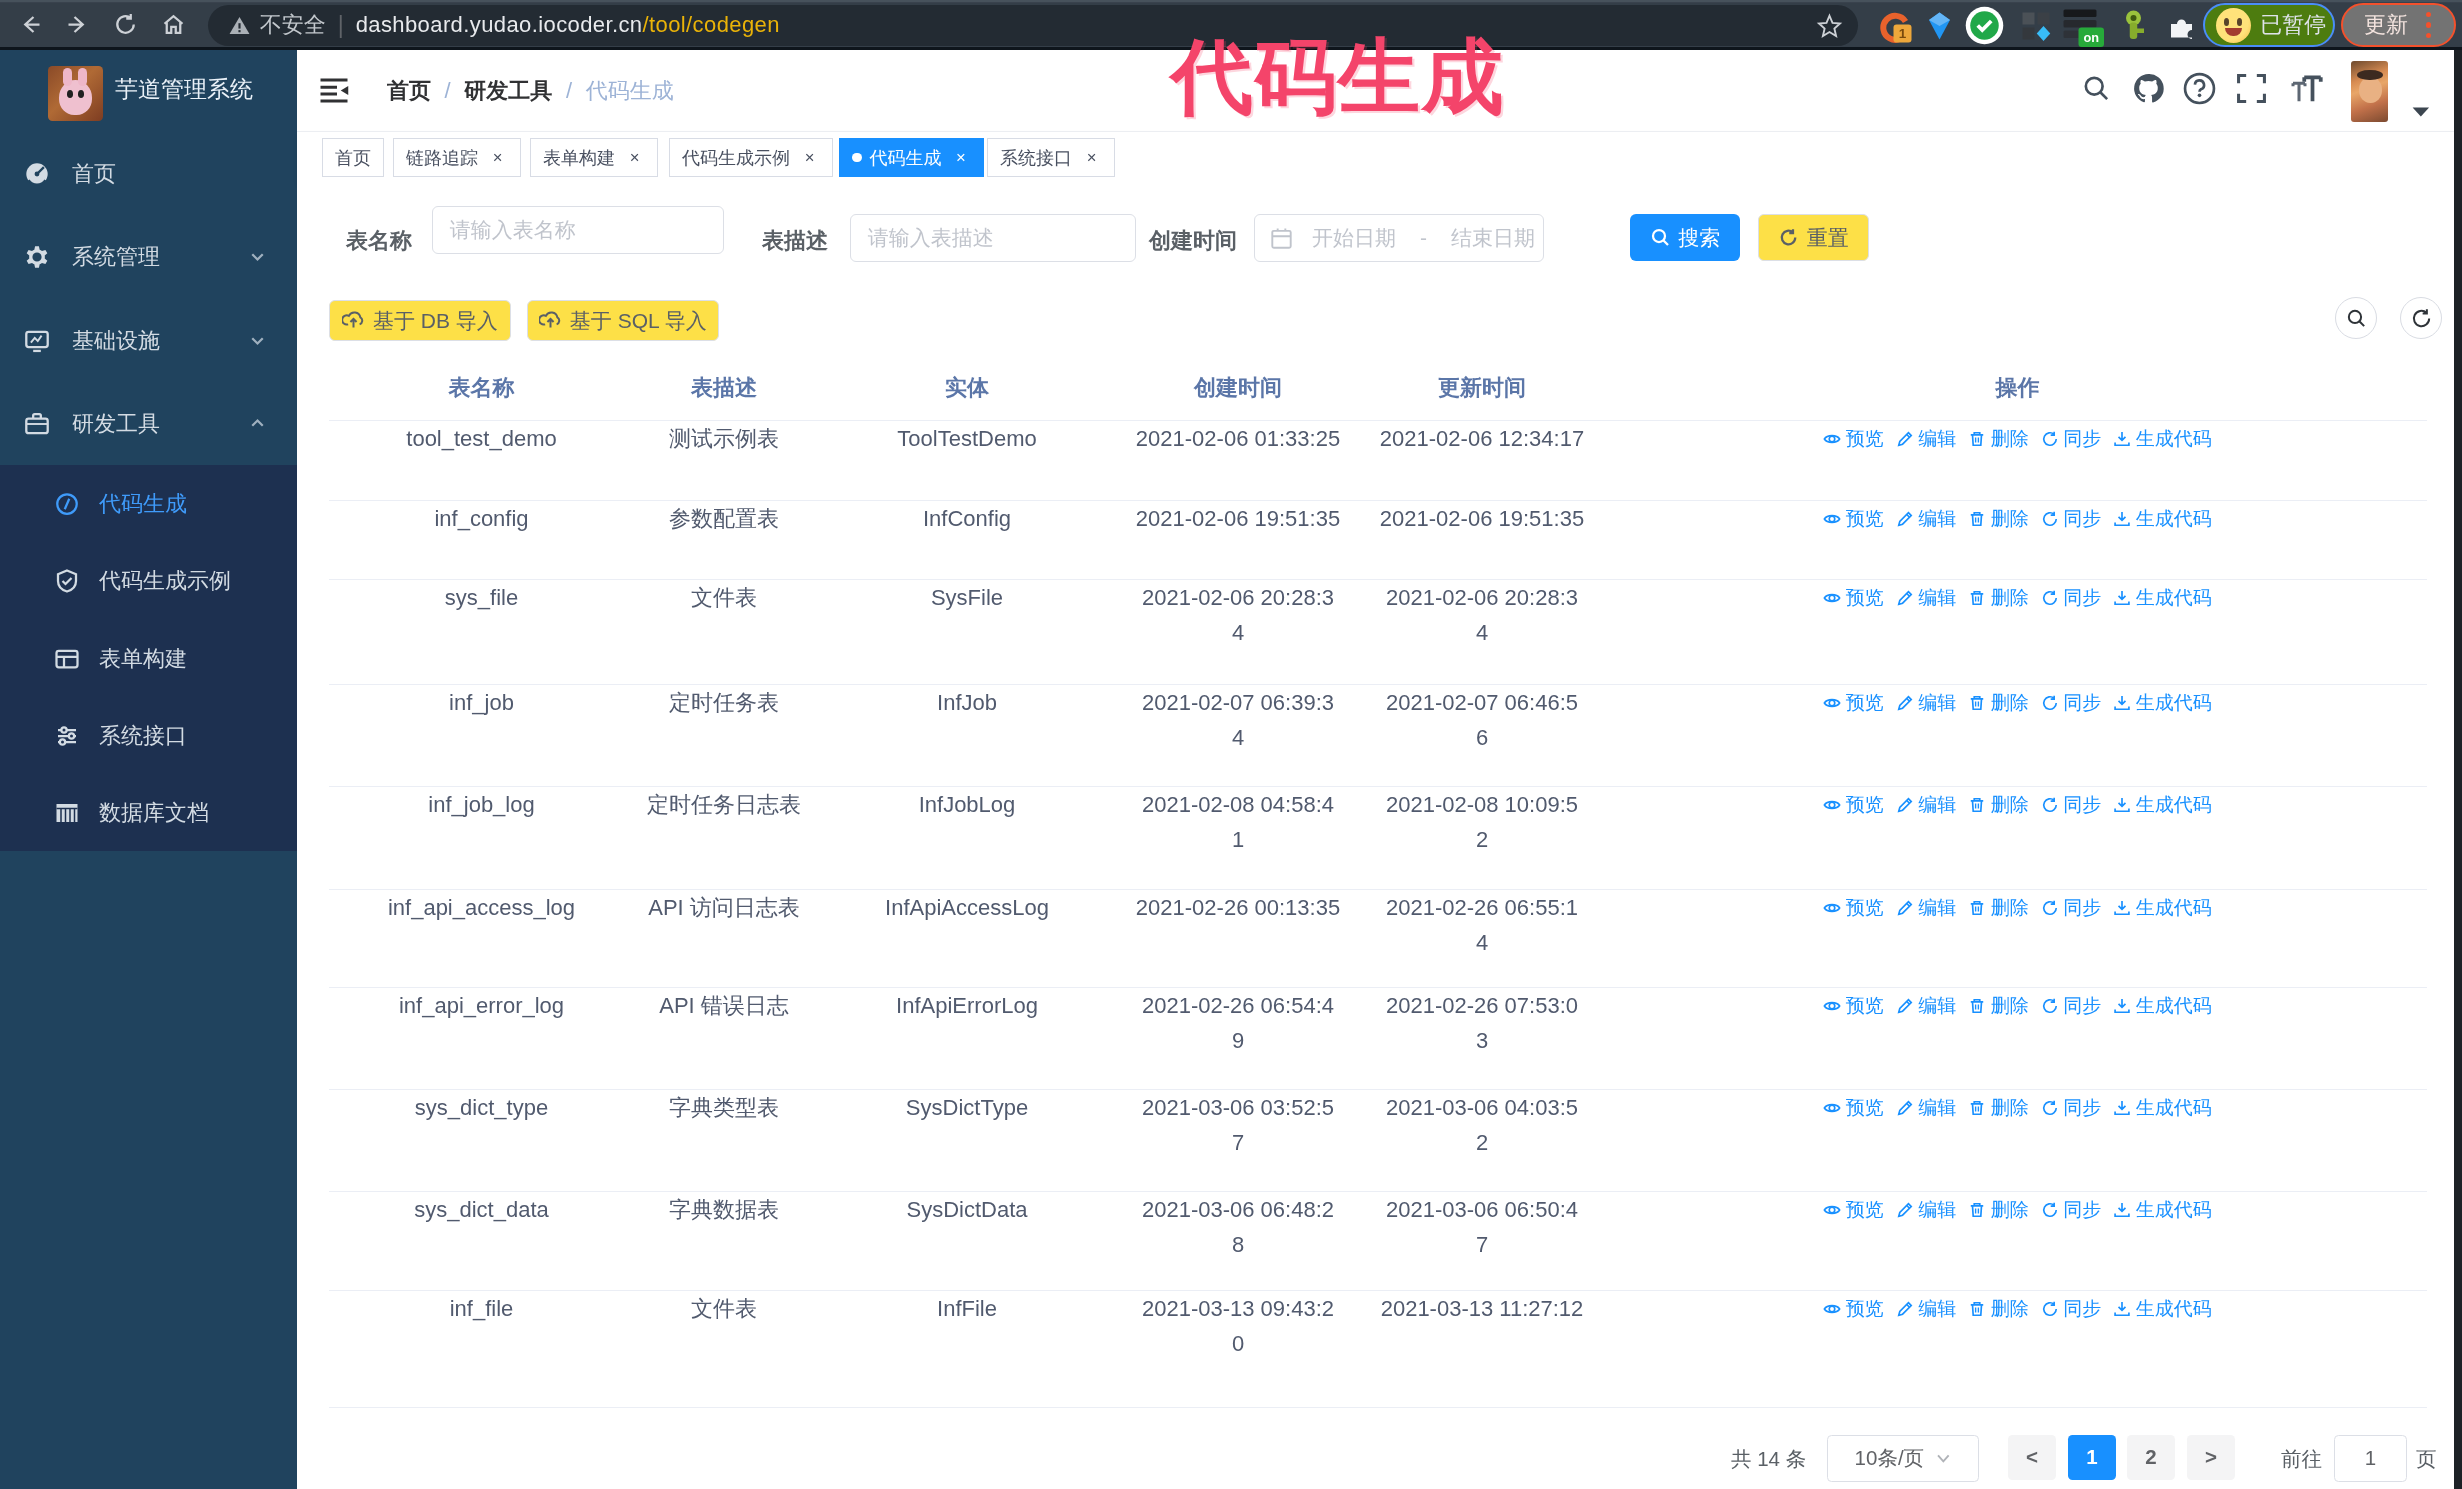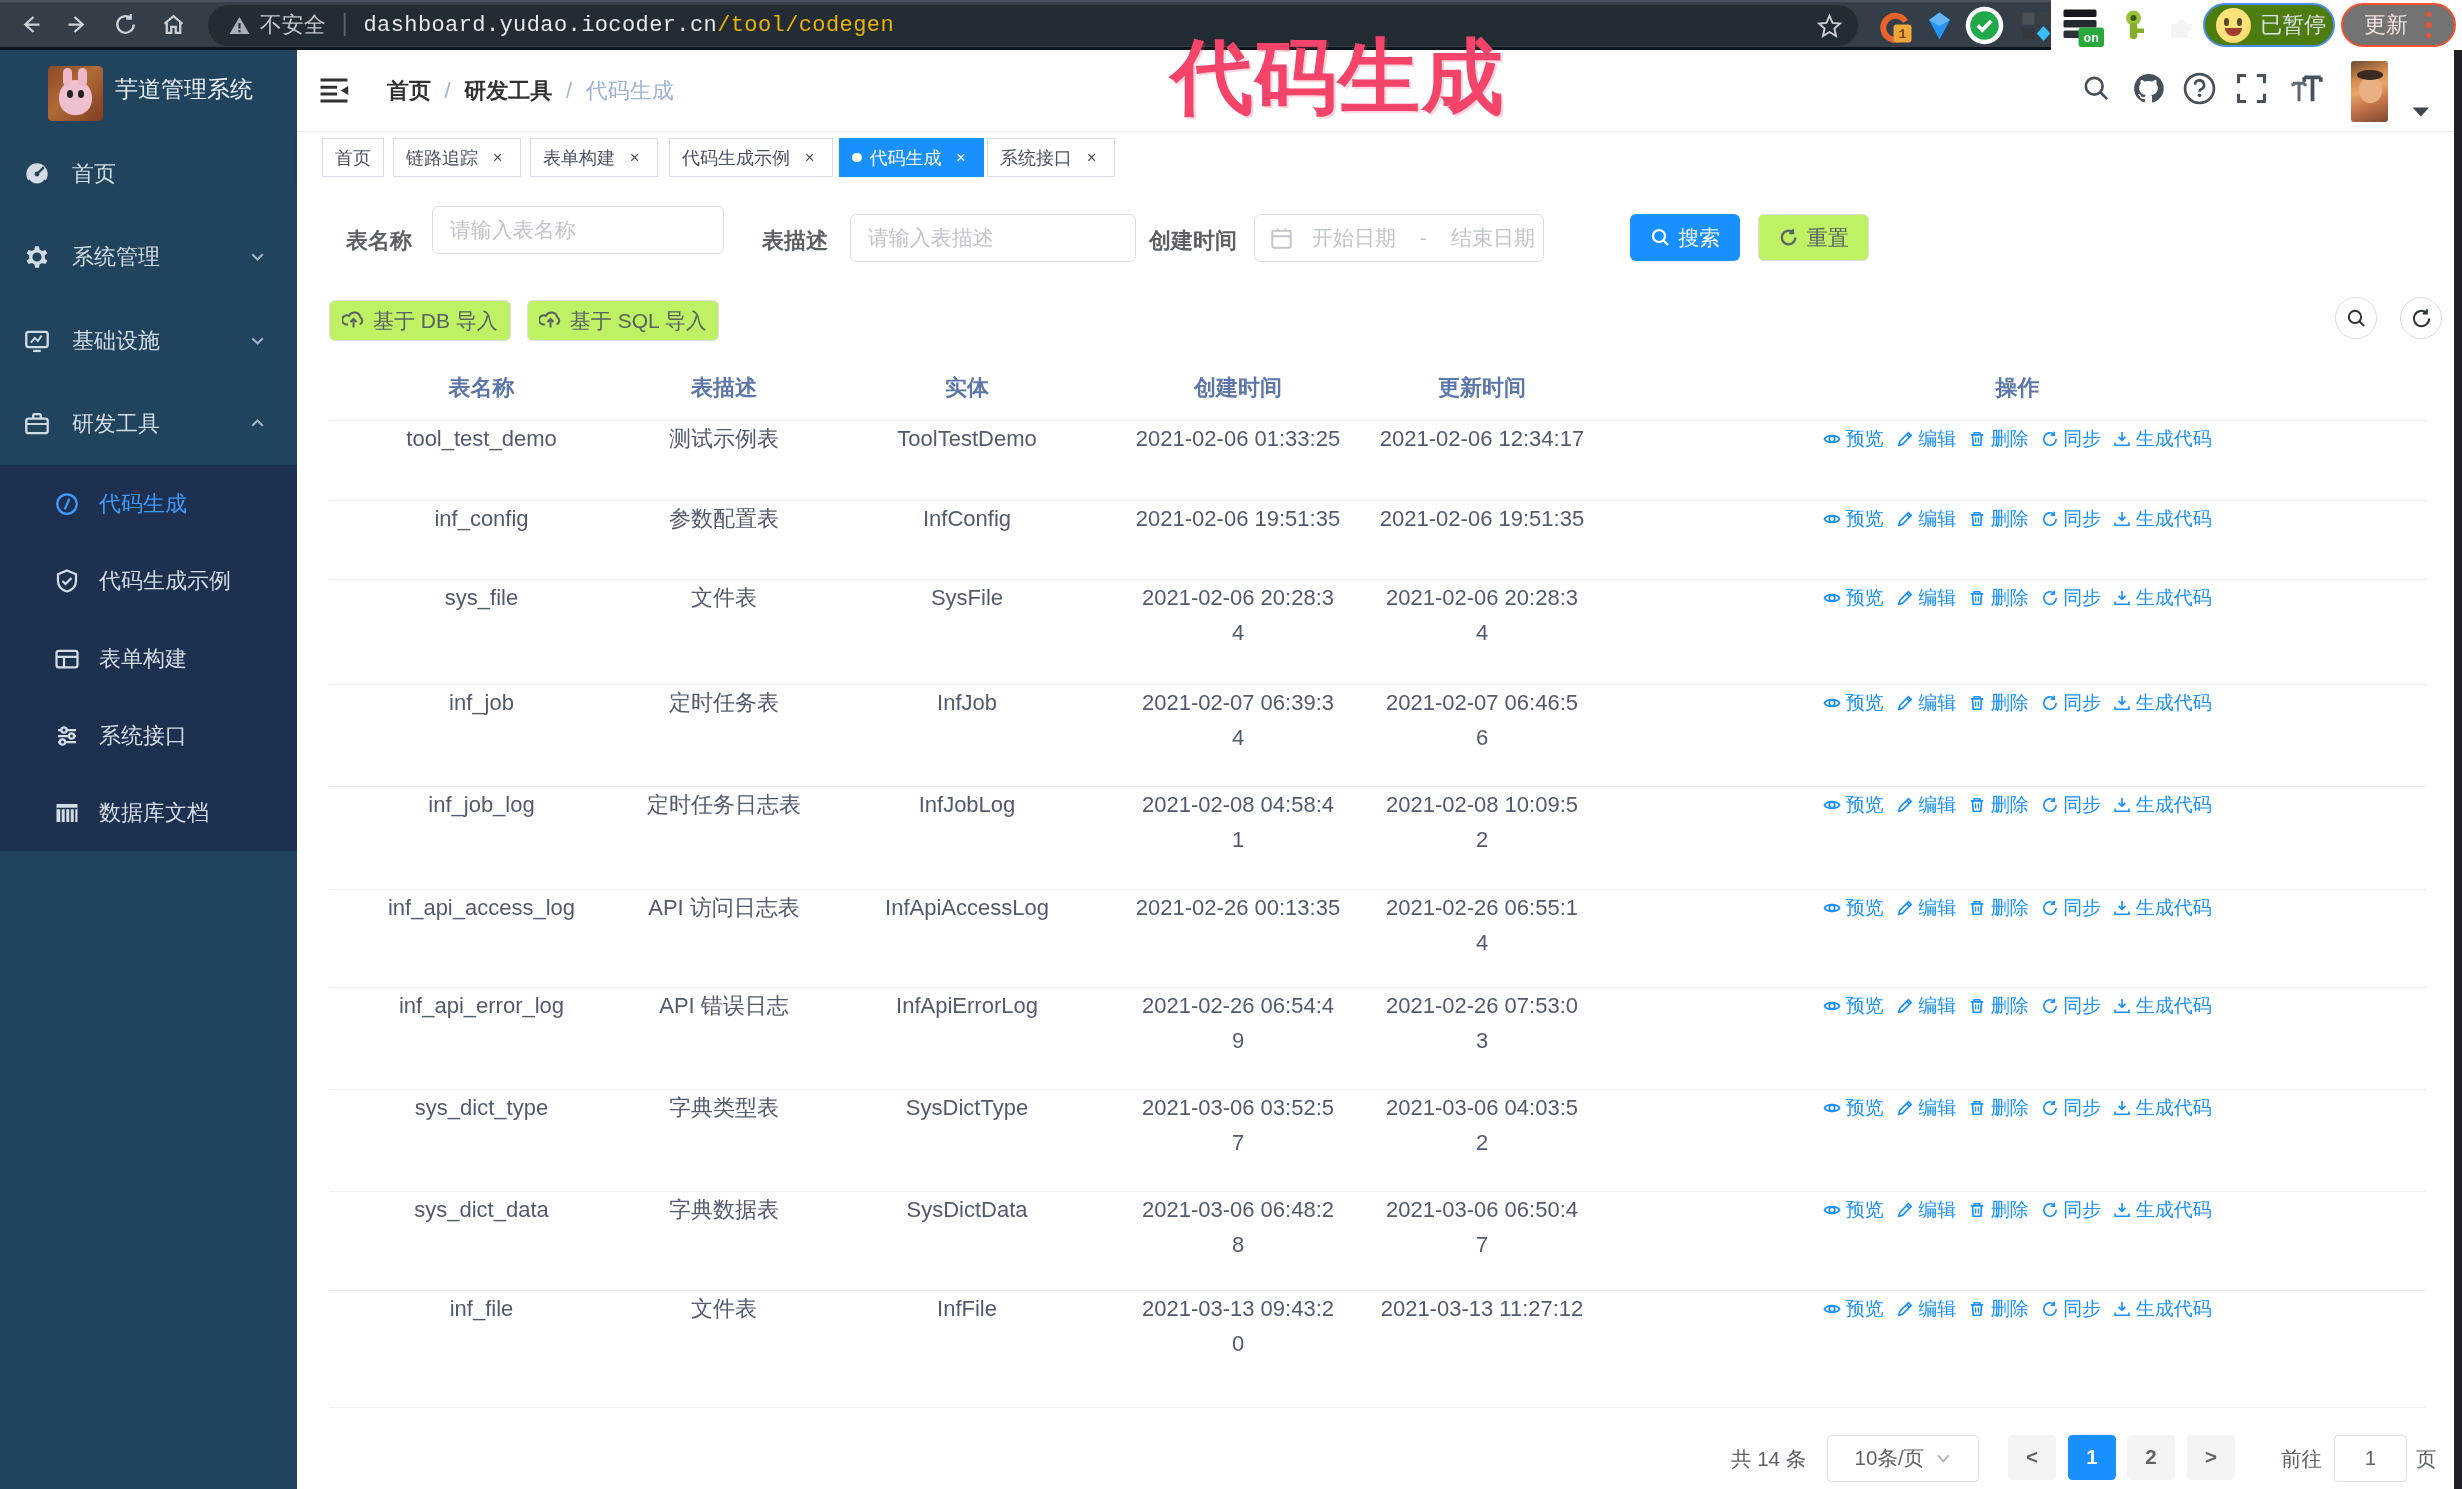--- a/index.html
+++ b/index.html
@@ -1,21 +1,21 @@
 <!DOCTYPE html>
 <html style="font-size:12px"><head>
 <meta charset="utf-8">
 <style>
 * { margin:0; padding:0; box-sizing:border-box; }
 html,body { width:2462px; height:1490px; overflow:hidden; }
 body { font-family:"Liberation Sans", sans-serif; background:#fff; position:relative; }
 #page { position:absolute; inset:0; width:2462px; height:1490px; overflow:hidden; }
 
 
-#chrome { position:absolute; left:0; top:0; width:2051px; height:50px; background:#343e48; border-bottom:3px solid #0e151c; box-shadow:inset 0 2.3px 0 #47525c;font-family:Liberation Mono, monospace; }
+#chrome { position:absolute; left:0; top:0; width:2462px; height:50px; background:#343e48; border-bottom:3px solid #0e151c; box-shadow:inset 0 2.3px 0 #47525c; }
 .navbtn { position:absolute; top:7.6px; width:33px; height:33px; color:#cdd1d6; }
 #urlbar { position:absolute; left:208px; top:4.5px; width:1650px; height:41px; background:#232b33; border-radius:20.5px; display:flex; align-items:center; color:#c7ccd1; }
 .urltext { font-size:22px; color:#e8eaed; letter-spacing:0.4px; }
 .urlpath { color:#eab308; }
 .pill { position:absolute; top:3px; height:44px; border-radius:22px; display:flex; align-items:center; }
 #pausepill { left:2203px; width:132px; border:2.3px solid #4a8df8; background:#4d7c0f;justify-content:center; }
 #updatepill { left:2341px; width:115px; border:2.3px solid #f4512c; background:#737373; }
 
 
 #sidebar { position:absolute; left:0; top:50px; width:297px; height:1440px; background:#20435e; }
@@ -42,21 +42,21 @@
 .tag.active { background:#1890ff; border-color:#1890ff; color:#fff; }
 .tag .dot { width:9.8px; height:9.8px; border-radius:50%; background:#fff; margin-right:7.6px; }
 .tag .x { margin-left:9px; font-size:16.7px; width:21px; height:21px; line-height:21px; text-align:center; border-radius:50%; }
 
 
 #content { position:absolute; left:297px; top:183px; width:2158px; height:1306px; background:#fff; }
 .flabel { position:absolute; font-size:22px; font-weight:bold; color:#5a6066; }
 .finput { position:absolute; height:48px; border:1.5px solid #dcdfe6; border-radius:6px; background:#fff; font-size:21px; color:#c0c4cc; display:flex; align-items:center; }
 .btn { position:absolute; height:47px; border-radius:6px; font-size:21px; display:flex; align-items:center; justify-content:center; }
 .btn.primary { background:#1890ff; color:#fff; }
-.btn.plain { background:#bef264; border:1.5px solid #dcdfe6; color:#5a6066; }
+.btn.plain { background:#fde047; border:1.5px solid #dcdfe6; color:#5a6066; }
 .circlebtn { position:absolute; width:42px; height:42px; border:1.5px solid #d9dce3; border-radius:50%; display:flex; align-items:center; justify-content:center; }
 
 
 #tbl { position:absolute; left:32px; top:182px; width:2098px; }
 .trow { display:flex; border-bottom:1.5px solid #ebeef5; align-items:flex-start; }
 .trow > div { text-align:center; font-size:22px; color:#515a6e; line-height:35px; }
 .c1 { width:305px; } .c2 { width:180px; } .c3 { width:306px; } .c4 { width:236px; } .c5 { width:252px; } .c6 { width:819px; }
 #thead { height:56px; display:flex; align-items:center; padding-bottom:10.6px; }
 #thead > div { text-align:center; font-size:22px; font-weight:bold; color:#5b76a8; }
 .alink { color:#1890ff; font-size:19px; display:inline-flex; align-items:center; margin:0 6px; white-space:nowrap; }

